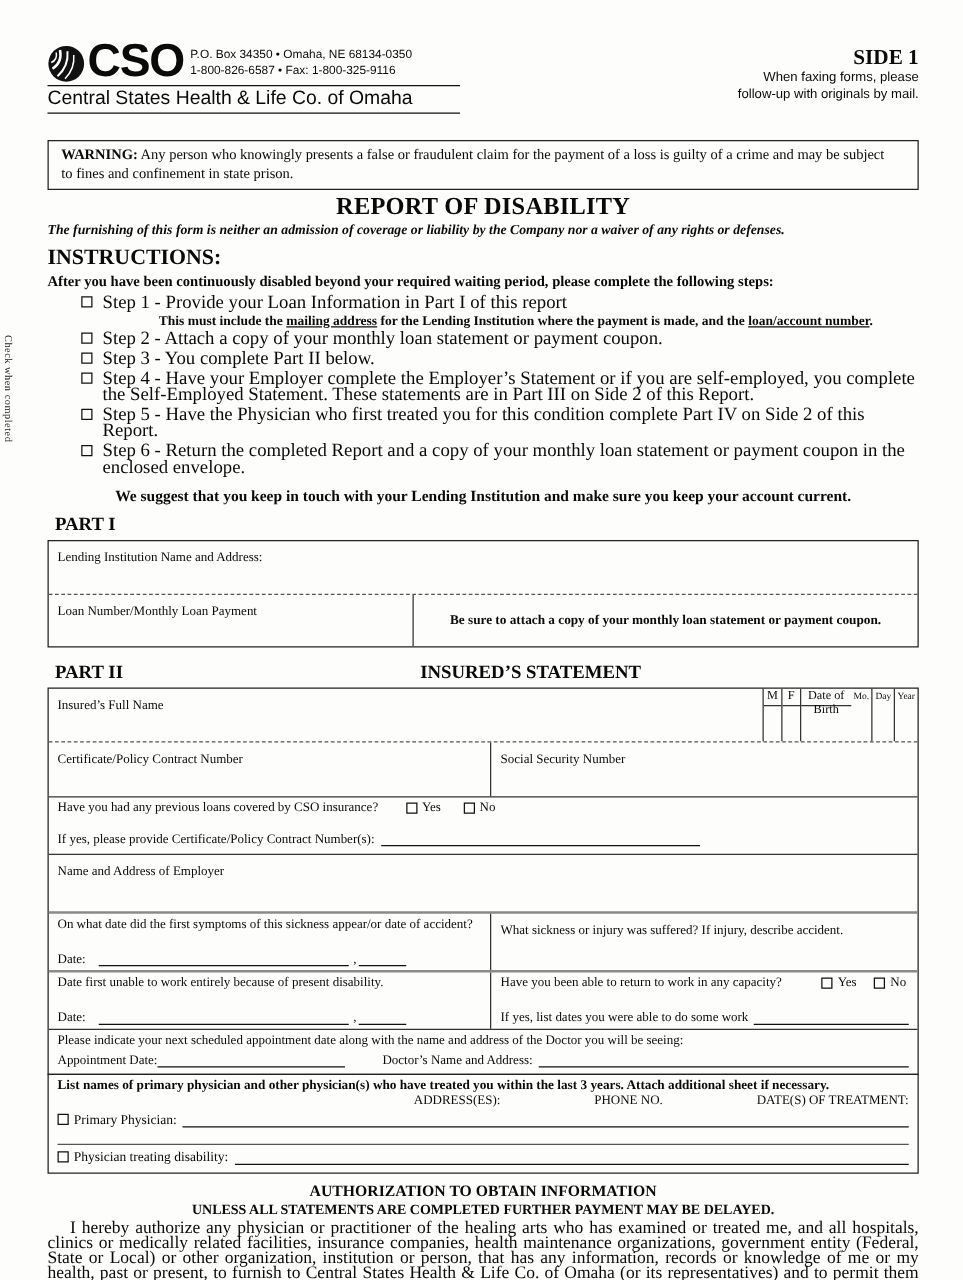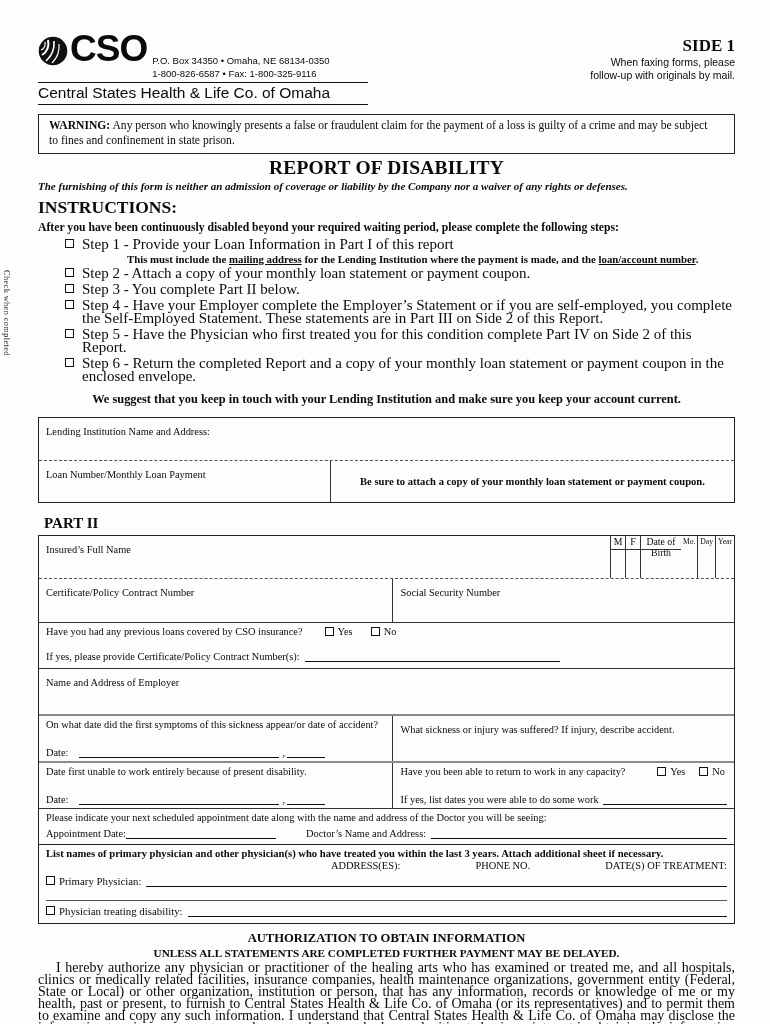--- a/index.html
+++ b/index.html
@@ -6,28 +6,28 @@
   html,body { width:770px; height:1024px; background:#fdfdfc; color:#0a0a0a; overflow:hidden; }
   body { font-family:"Liberation Serif", serif; }
   .page { width:770px; height:831px; padding:34px 35px 0 38px; }
 
   
   .hdr { display:flex; justify-content:space-between; align-items:flex-start; }
   .hdr-left { width:330px; }
   .logo-row { display:flex; align-items:flex-start; border-bottom:1.5px solid #111; padding-bottom:2px; }
   .logo-mark { width:30px; height:30px; margin-top:2px; flex:0 0 auto; }
   .logo-text { font-family:"Liberation Sans", sans-serif; font-weight:bold; font-size:37px; line-height:30px; letter-spacing:-1px; margin-left:2px; }
-  .addr { font-family:"Liberation Sans", sans-serif; font-size:9.5px; line-height:13px; margin:20px 0 0 5px; white-space:nowrap; }
+  .addr { font-family:"Liberation Sans", sans-serif; font-size:9.5px; line-height:13px; margin:3px 0 0 5px; white-space:nowrap; }
   .company { font-family:"Liberation Sans", sans-serif; font-size:15.5px; padding:1px 0 2px 0; border-bottom:1.5px solid #111; white-space:nowrap; }
   .hdr-right { text-align:right; padding-top:2px; }
   .side-label { font-size:17px; font-weight:bold; }
   .fax-note { font-family:"Liberation Sans", sans-serif; font-size:10.5px; line-height:13px; }
 
   
-  .warning { border:1.6px solid #222; margin-top:9px; padding:4px 23px 5px 10px; font-size:11.6px; line-height:14.5px; }
+  .warning { border:1.6px solid #222; margin-top:21px; padding:4px 23px 5px 10px; font-size:11.6px; line-height:14.5px; }
   .warning b { font-weight:bold; }
 
   
   .doc-title { text-align:center; font-size:19.5px; font-weight:bold; margin-top:3px; letter-spacing:.2px; }
   .disclaimer { font-size:11px; font-weight:bold; font-style:italic; margin-top:1px; }
   .instr-h { font-size:17.5px; font-weight:bold; margin-top:5px; }
   .instr-intro { font-size:11.7px; font-weight:bold; margin-top:3px; }
 
   
   .steps-wrap { position:relative; margin-top:4px; }
@@ -174,37 +174,39 @@
       <div class="step">
         <span class="cb"></span>
         <span class="step-text">Step 6 - Return the completed Report and a copy of your monthly loan statement or payment coupon in the enclosed envelope.</span>
       </div>
     </div>
   </div>
 
   <div class="keep-line">We suggest that you keep in touch with your Lending Institution and make sure you keep your account current.</div>
 
   <div class="part-hdr">
+    <span class="part-label">PART I</span>
   </div>
   <div class="tbl">
     <div class="row p1r1">
       <span class="cell-label">Lending Institution Name and Address:</span>
     </div>
     <div class="split p1r2 sep-dash">
       <div class="sc sc1">
         <span class="cell-label">Loan Number/Monthly Loan Payment</span>
       </div>
       <div class="sc sc2">
         <span>Be sure to attach a copy of your monthly loan statement or payment coupon.</span>
       </div>
     </div>
   </div>
 
   <div class="part-hdr" style="margin-top:12px;">
     <span class="part-label">PART II</span>
+    <span class="part-title">INSURED’S STATEMENT</span>
   </div>
   <div class="tbl">
 
     <div class="p2r1">
       <div class="namecell">
         <span class="cell-label">Insured’s Full Name</span>
       </div>
       <div class="sexdob">
         <div class="sexcol">
           <div class="hd">M</div>

